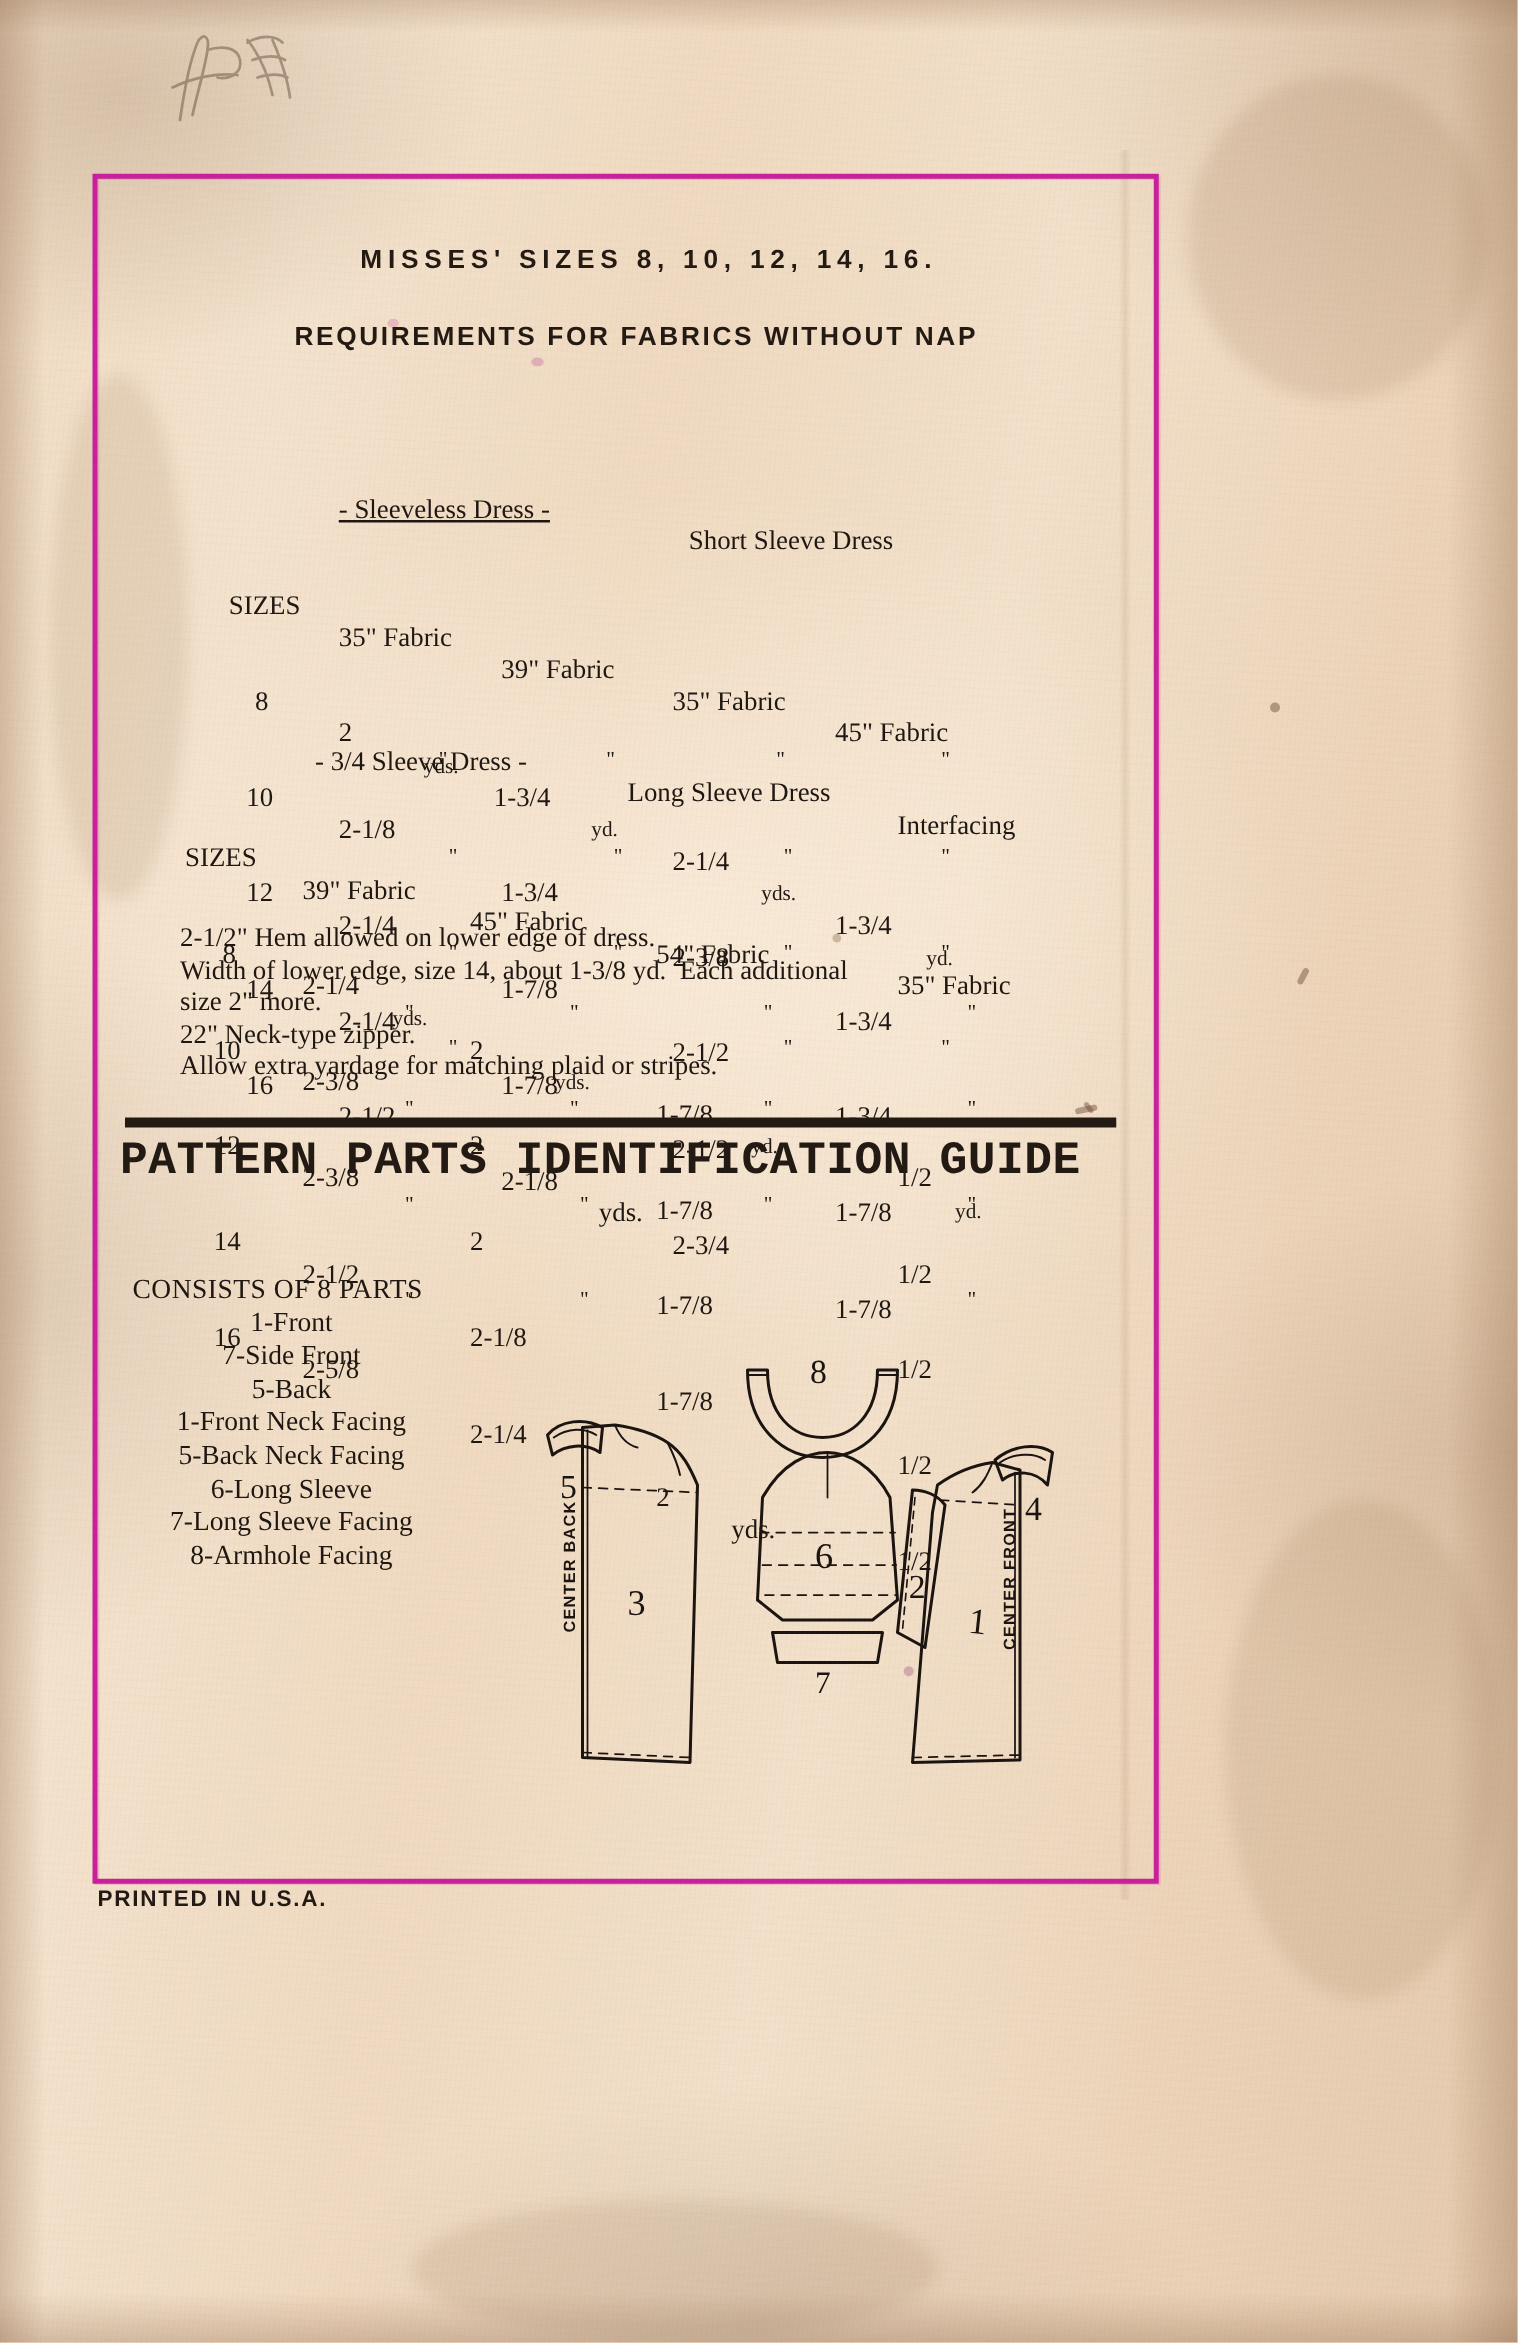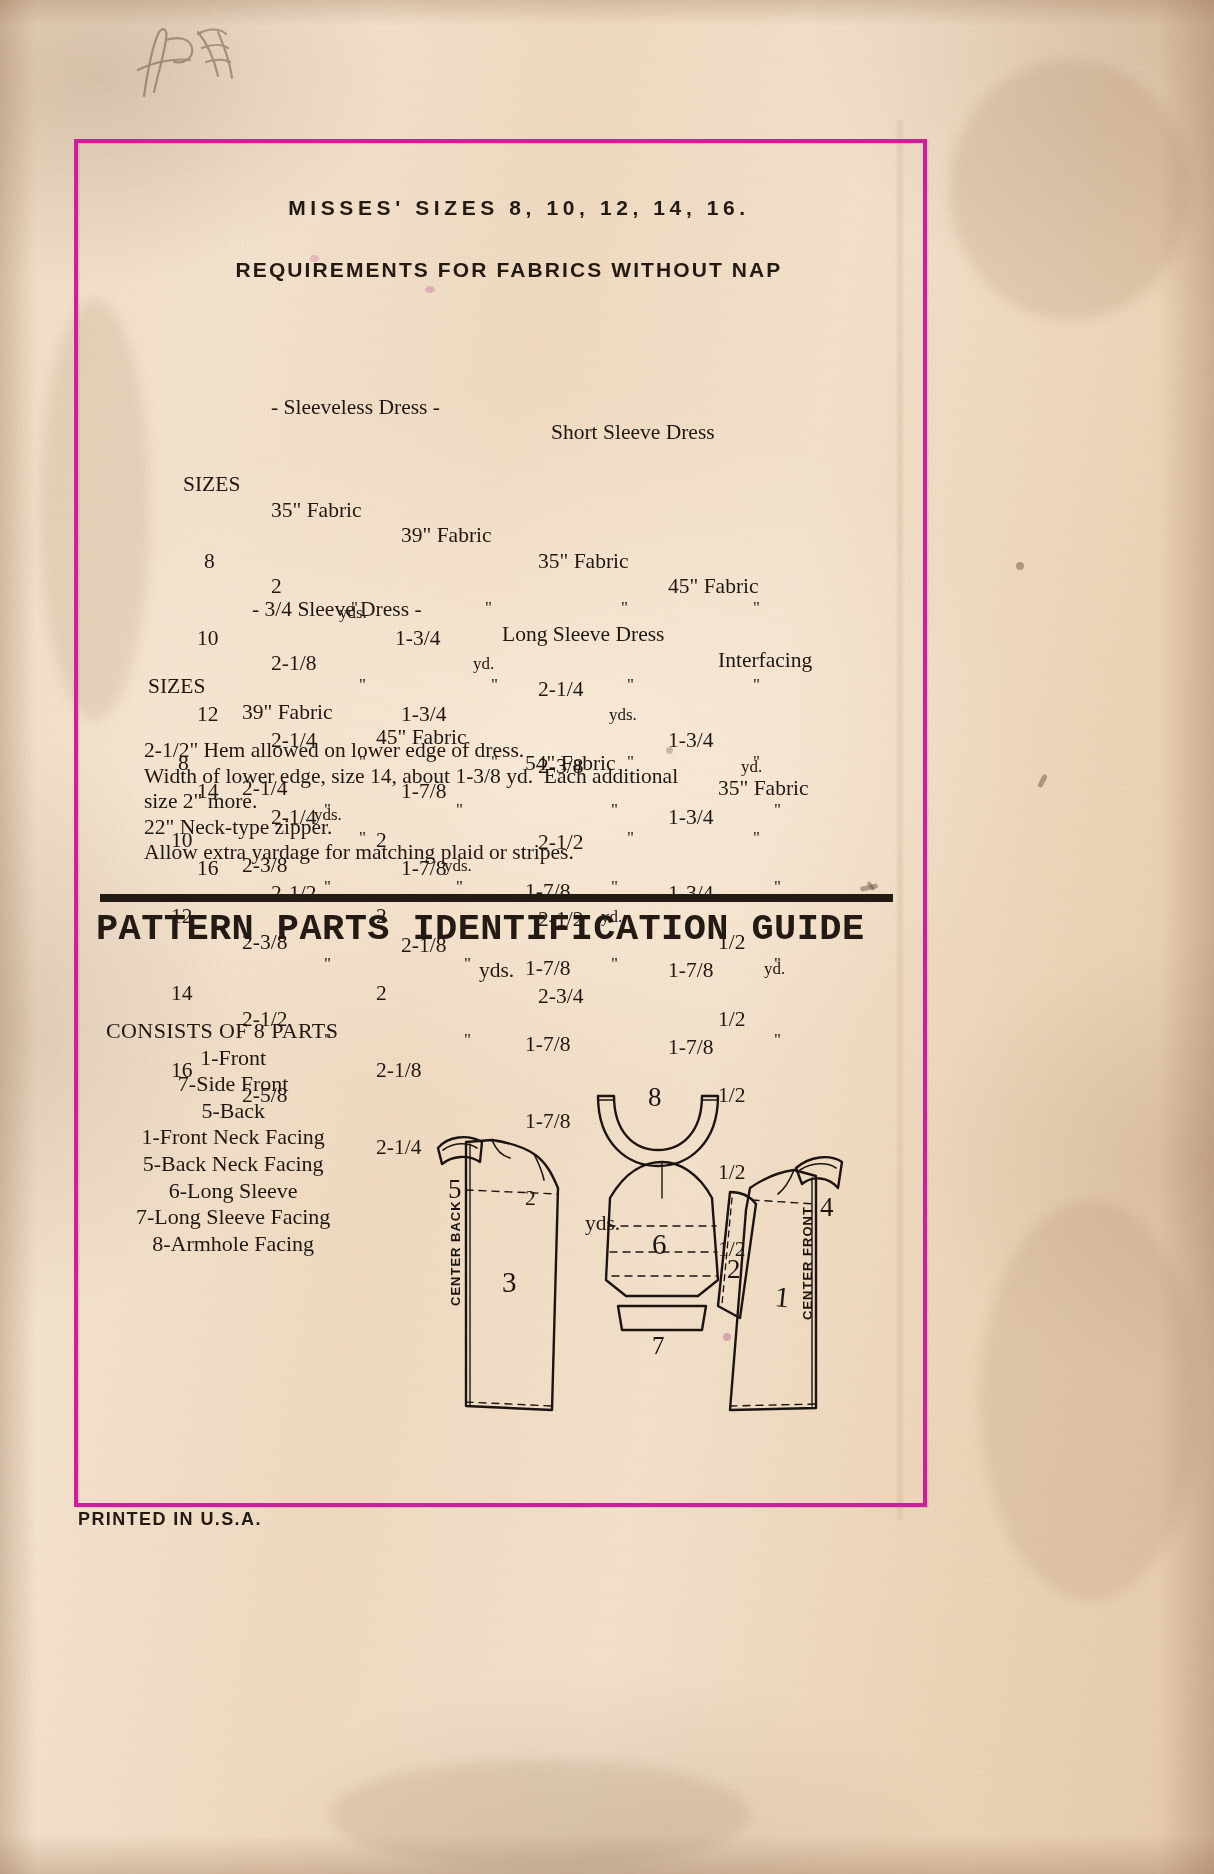--- a/index.html
+++ b/index.html
@@ -155,21 +155,21 @@
   </g>
 </svg>
 
 <div id="frame"></div>
 
 <div id="t-sizes">MISSES' SIZES 8, 10, 12, 14, 16.</div>
 <div id="t-req">REQUIREMENTS FOR FABRICS WITHOUT NAP</div>
 
 <div class="ytable" id="table1">
   <div class="grp">
-    <span style="left:88px;">- Sleeveless Dress -</span>
+    <span style="left:88px;text-decoration:underline;">- Sleeveless Dress -</span>
     <span style="left:368px;">Short Sleeve Dress</span>
   </div>
   <div class="row">
     <span style="left:0px;">SIZES</span>
     <span style="left:88px;">35" Fabric</span>
     <span style="left:218px;">39" Fabric</span>
     <span style="left:355px;">35" Fabric</span>
     <span style="left:485px;">45" Fabric</span>
   </div>
   <div class="row">

